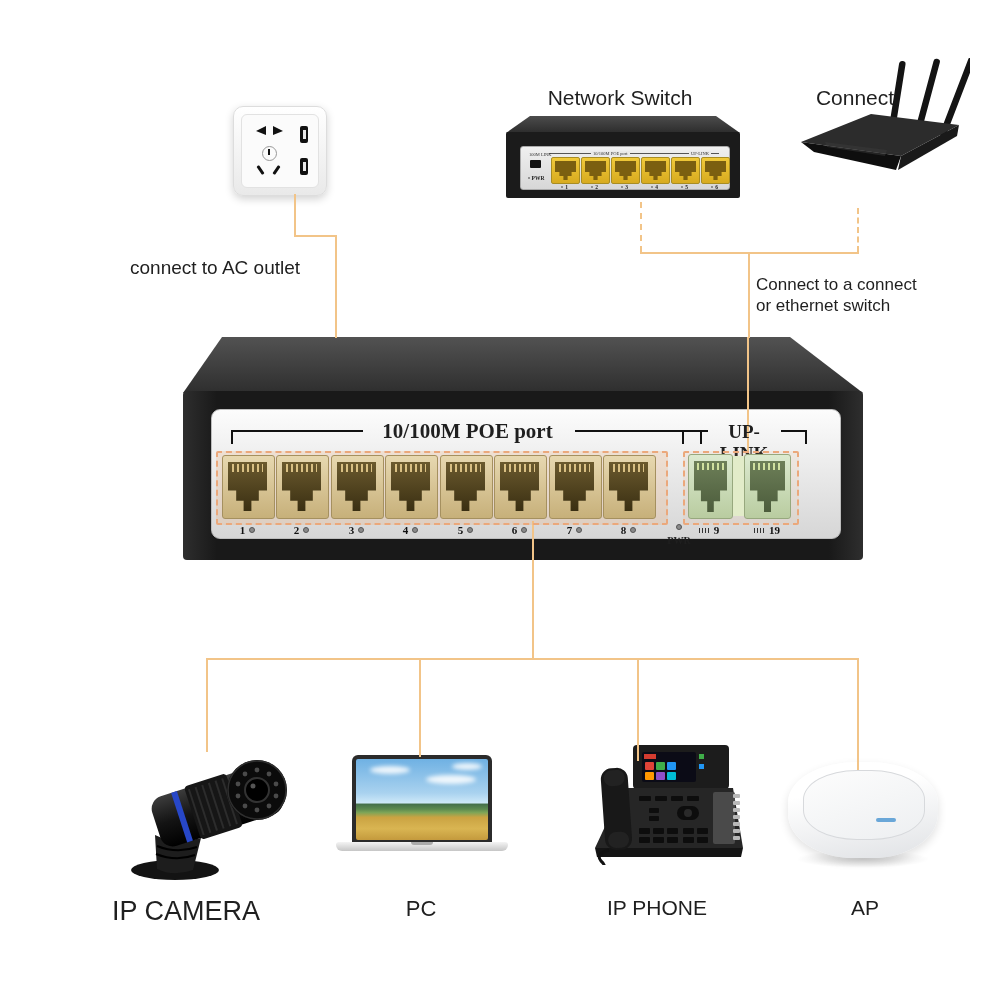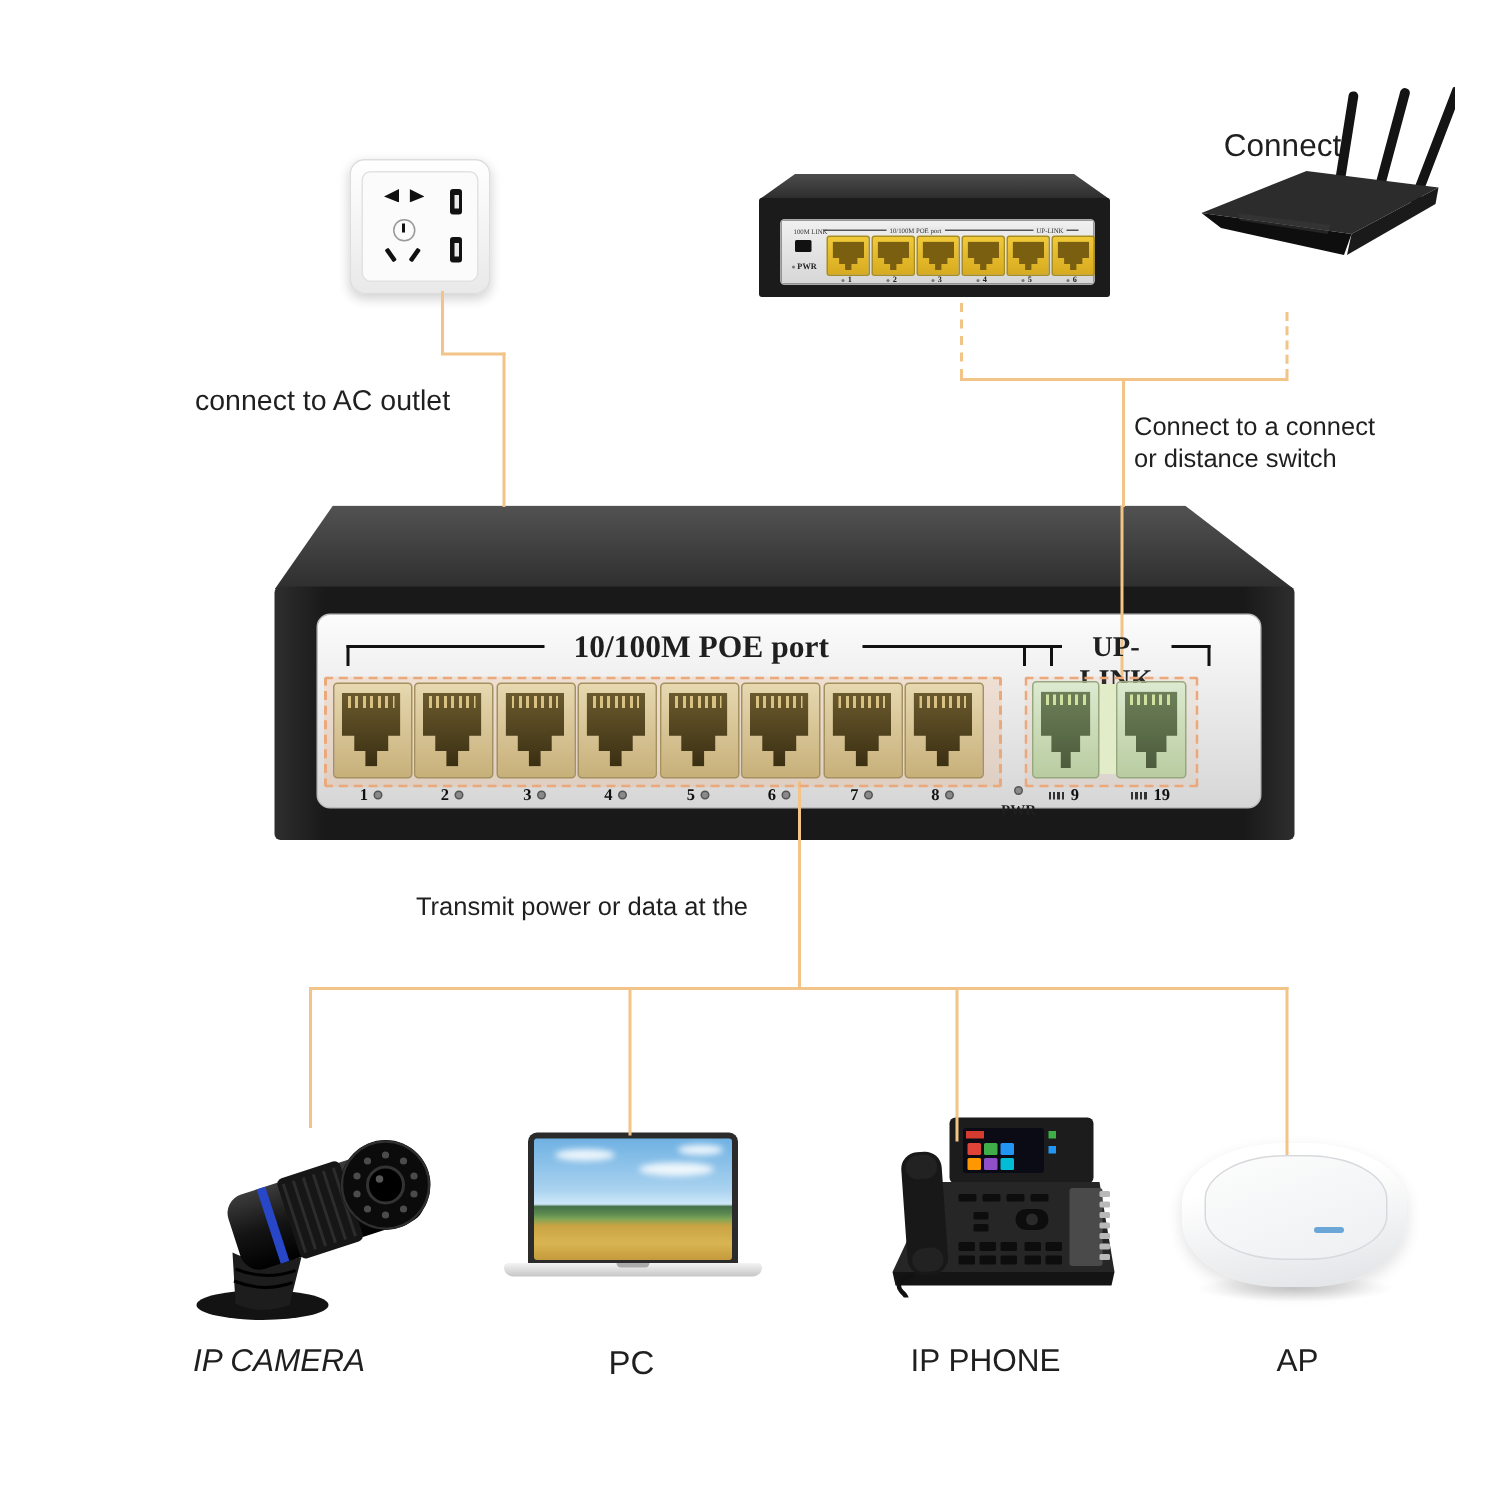--- a/index.html
+++ b/index.html
@@ -79,20 +79,21 @@
   .cloud{position:absolute;background:rgba(255,255,255,.85);border-radius:50%;filter:blur(2px);}
   .lap-base{position:absolute;background:linear-gradient(#f4f4f4,#c6c6c6);border-radius:3px 3px 6px 6px;}
   .lap-notch{position:absolute;width:22px;height:3px;background:#ababab;border-radius:0 0 4px 4px;left:50%;transform:translateX(-50%);}
   .note{line-height:21px;font-size:17px;}
 </style>
 </head>
 <body>
 
 <div id="canvas">
 
+  <div class="lbl center" style="left:520px;top:86px;width:200px;font-size:21px;">Network Switch</div>
   <div class="lbl center" style="left:795px;top:86px;width:120px;font-size:21px;">Connect</div>
 
   <div class="outlet" style="left:233px;top:106px;width:92px;height:88px;">
     <div class="outlet-inner">
       <span class="pin-tri-l" style="left:14px;top:11px;"></span>
       <span class="pin-tri-r" style="left:31px;top:11px;"></span>
       <span class="gnd" style="left:20px;top:31px;">
           <i></i>
         </span>
       <span class="slant" style="left:17px;top:50px;transform:rotate(-35deg);"></span>
@@ -180,21 +181,21 @@
       <polygon points="30,84 92,92 90,98 32,89" fill="#3a3a3a" opacity="0.5"></polygon>
     </svg>
   </div>
 
   <div class="vdash" style="left:640px;top:202px;height:50px;"></div>
   <div class="vdash" style="left:857px;top:208px;height:44px;"></div>
   <div class="hline" style="left:640px;top:252px;width:219px;"></div>
   <div class="vline" style="left:748px;top:252px;height:86px;"></div>
   <div class="lbl note" style="left:756px;top:274px;">
     <div>Connect to a connect</div>
-    <div>or distance switch</div>
+    <div>or ethernet switch</div>
   </div>
 
   <div class="abs" style="left:183px;top:337px;width:680px;height:223px;z-index:1;">
     <div class="sw-top"></div>
     <div class="sw-body"></div>
     <div class="sw-panel"></div>
 
     <div class="vline" style="left:564px;top:0;height:120px;z-index:2;"></div>
     <div class="vline" style="left:349px;top:184px;height:39px;z-index:2;"></div>
 
@@ -287,21 +288,20 @@
         </div>
       <div class="pnum" style="left:528px;width:56px;">
           <span class="stripes"></span>
           <span>19</span>
         </div>
     </div>
   </div>
 
   <div class="vline" style="left:532px;top:559px;height:100px;"></div>
   <div class="lbl note center" style="left:258px;top:595px;width:260px;font-size:17px;line-height:20px;">
-    <div>Transmit power or data at the</div>
   </div>
   <div class="hline" style="left:206px;top:658px;width:653px;"></div>
   <div class="vline" style="left:206px;top:658px;height:94px;"></div>
   <div class="vline" style="left:419px;top:658px;height:99px;"></div>
   <div class="vline" style="left:637px;top:658px;height:103px;"></div>
   <div class="vline" style="left:857px;top:658px;height:112px;"></div>
 
   <div class="abs" style="left:115px;top:730px;width:180px;height:150px;z-index:1;">
     <svg width="180" height="150" viewBox="0 0 180 150">
       <defs>
@@ -416,18 +416,18 @@
   </div>
 
   <div class="abs" style="left:788px;top:762px;width:150px;height:112px;z-index:1;">
     <div class="ap-shadow" style="left:8px;top:88px;width:134px;height:18px;"></div>
     <div class="ap-base" style="left:0;top:0;width:150px;height:96px;">
       <div class="ap-topface" style="left:15px;top:8px;width:120px;height:68px;"></div>
       <div class="ap-led" style="left:88px;top:56px;"></div>
     </div>
   </div>
 
-  <div class="lbl center" style="left:96px;top:896px;width:180px;font-size:21px;font-style:italic;">IP CAMERA</div>
+  <div class="lbl center" style="left:96px;top:896px;width:180px;font-size:27px;">IP CAMERA</div>
   <div class="lbl center" style="left:371px;top:896px;width:100px;font-size:22px;">PC</div>
   <div class="lbl center" style="left:577px;top:896px;width:160px;font-size:21px;">IP PHONE</div>
   <div class="lbl center" style="left:815px;top:896px;width:100px;font-size:21px;">AP</div>
 
 </div>
 
 </body></html>

